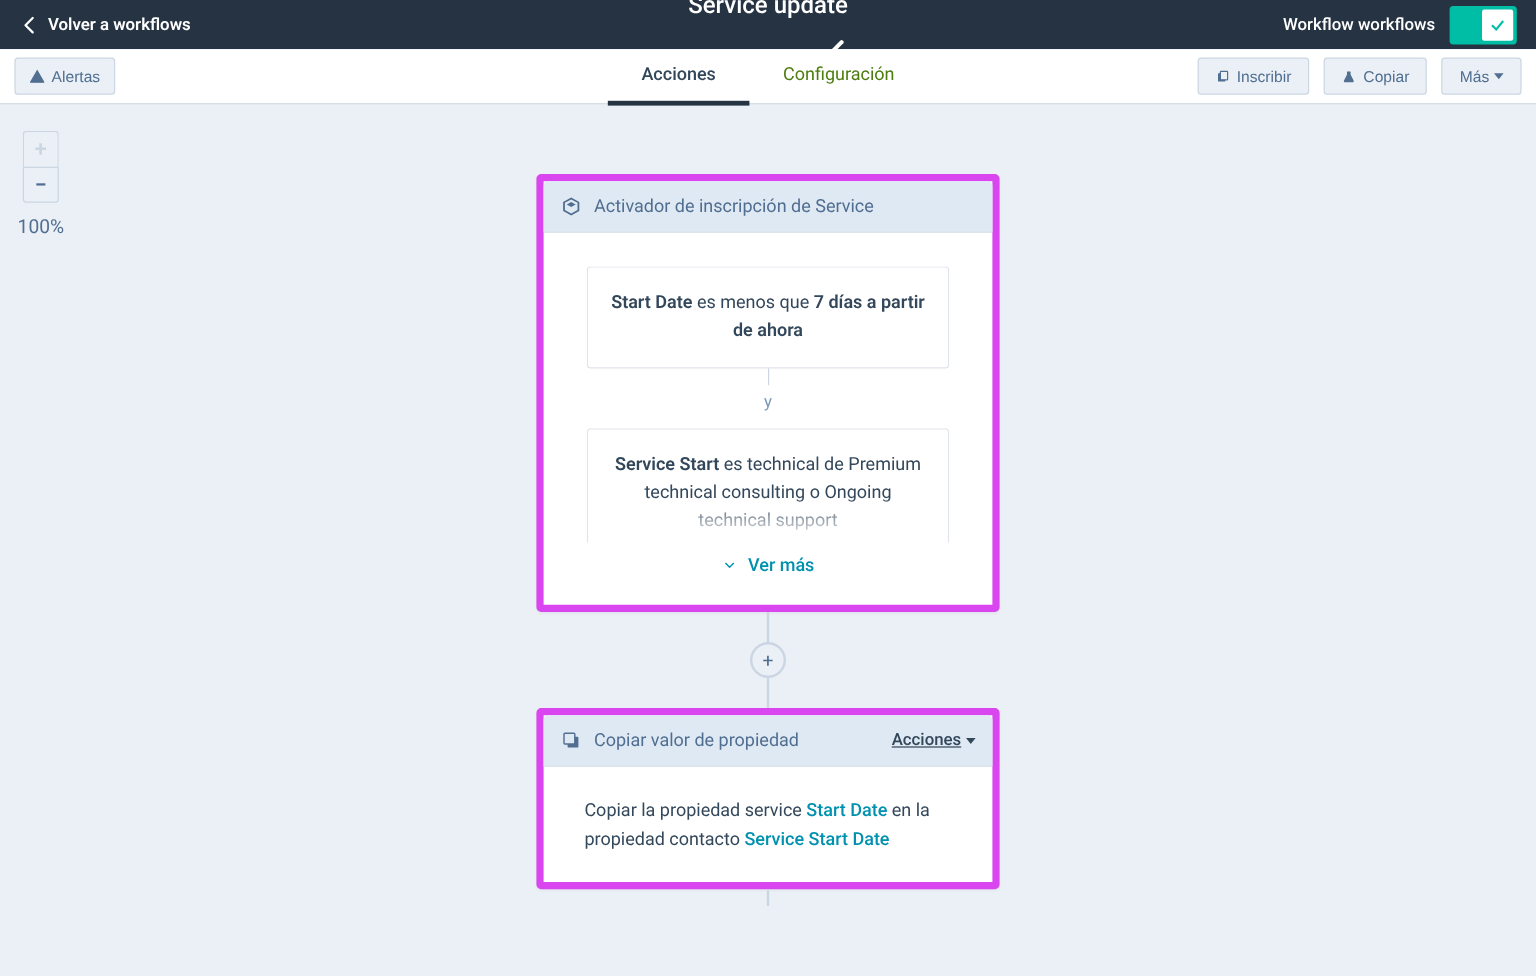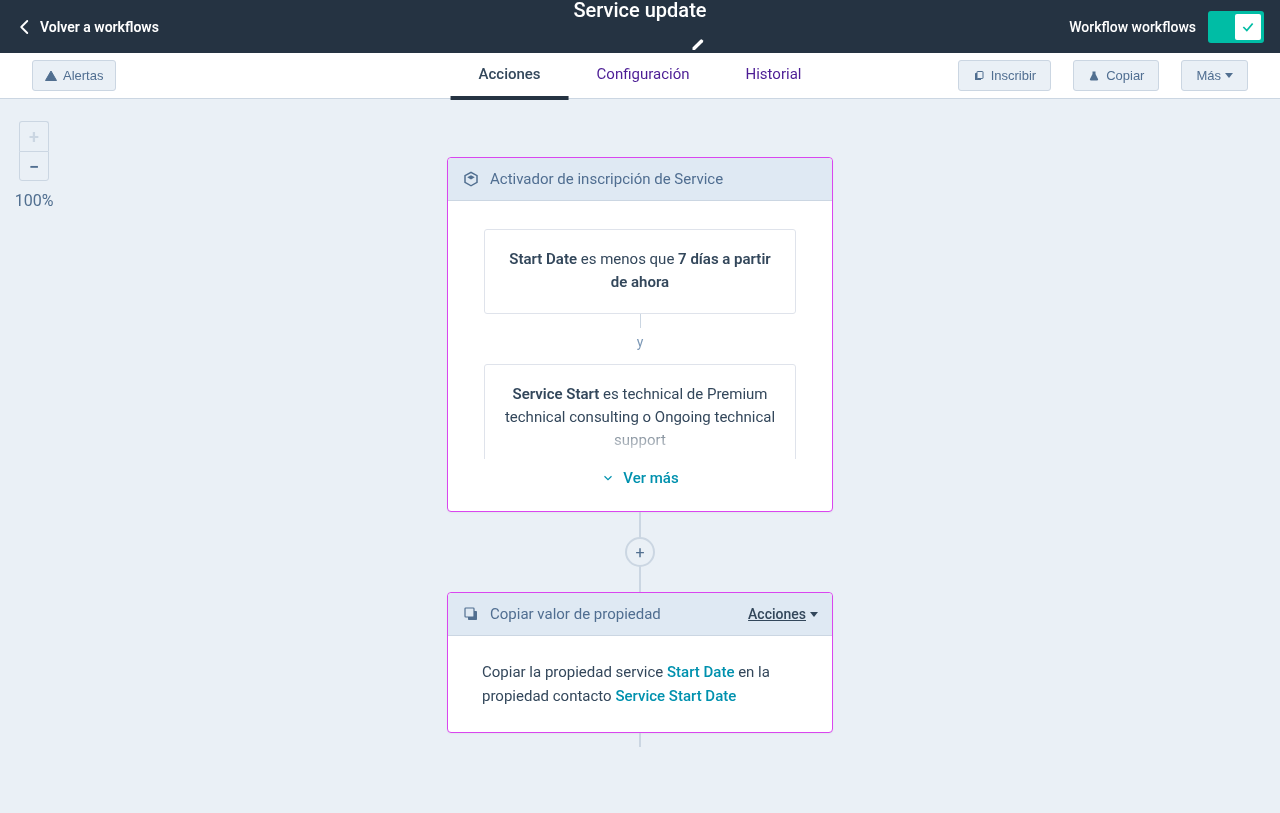--- a/index.html
+++ b/index.html
@@ -1,54 +1,54 @@
 <!DOCTYPE html>
 <html><head>
 <meta charset="utf-8">
 <style>
   * { box-sizing: border-box; margin: 0; padding: 0; }
   body { font-family: -apple-system, BlinkMacSystemFont, "Segoe UI", Roboto, Helvetica, Arial, sans-serif; background: #eaf0f6; width: 1280px; height: 813px; overflow: hidden; color: #33475b; }
 
   
-  .top-header { background: #253342; height: 53px; display: flex; align-items: center; padding: 0 16px; color: #fff; }
+  .top-header { background: #253342; height: 41px; display: flex; align-items: center; padding: 0 16px; color: #fff; }
   .back-link { display: flex; align-items: center; gap: 6px; font-weight: 600; font-size: 14px; cursor: pointer; }
   .back-link svg { width: 18px; height: 18px; }
   .title-wrap { position: absolute; left: 50%; transform: translateX(-50%); display: flex; align-items: flex-end; gap: 14px; flex-direction: column; }
   .title { font-size: 20px; font-weight: 500; }
   .edit-icon svg { width: 16px; height: 16px; fill: #fff; }
   .header-right { margin-left: auto; display: flex; align-items: center; gap: 12px; }
   .workflow-status { font-size: 14px; font-weight: 500; }
   .toggle { width: 56px; height: 32px; background: #00bda5; border-radius: 3px; display: flex; align-items: center; justify-content: flex-end; padding: 3px; cursor: pointer; }
   .toggle .knob { width: 26px; height: 26px; background: #fff; border-radius: 2px; display:flex; align-items:center; justify-content:center; }
   .toggle .knob svg { width: 14px; height: 14px; stroke: #00bda5; stroke-width: 3; fill: none; }
 
   
-  .sub-header { background: #fff; height: 46px; display: flex; align-items: center; padding: 0 32px; border-bottom: 1px solid #cbd6e2; position: relative; }
+  .sub-header { background: #fff; height: 46px; display: flex; align-items: center; padding: 0 12px; border-bottom: 1px solid #cbd6e2; position: relative; }
   .alerts-btn { border: 1px solid #cbd6e2; background: #eaf0f6; color: #506e91; font-size: 13px; padding: 7px 12px; border-radius: 3px; display:flex; align-items:center; gap:6px; cursor:pointer; font-weight:500;}
   .alerts-btn svg { width: 12px; height: 12px; fill: #516f90; }
   .tabs { position:absolute; left:50%; transform:translateX(-50%); display:flex; gap: 0; }
-  .tab { padding: 13px 28px; font-size: 15px; color: #4c1d95; cursor:pointer; font-weight: 400; }
+  .tab { padding: 13px 28px; font-size: 15px; color: #4d7c0f; cursor:pointer; font-weight: 400; }
   .tab.active { color: #33475b; border-bottom: 4px solid #253342; font-weight: 500; }
-  .sub-right { margin-left:auto; display:flex; gap:22px; }
+  .sub-right { margin-left:auto; display:flex; gap:12px; }
   .sub-btn { border: 1px solid #cbd6e2; background: #eaf0f6; color: #506e91; font-size: 13px; padding: 7px 14px; border-radius: 3px; display:flex; align-items:center; gap:6px; cursor:pointer; font-weight:500;}
   .sub-btn svg { width: 12px; height: 12px; fill: #516f90; }
   .more-btn { display:flex; align-items:center; gap:4px; }
   .caret-down { width:0; height:0; border-left:4px solid transparent; border-right:4px solid transparent; border-top:5px solid #516f90; }
 
   
   .canvas { position: relative; width: 100%; height: calc(100% - 99px); }
   .zoom-ctrls { position: absolute; left: 18px; top: 22px; width: 32px; display:flex; flex-direction:column; align-items:center; }
   .zoom-btn { width: 30px; height: 30px; border:1px solid #cbd6e2; background:#eaf0f6; color:#99acc2; font-size:18px; font-weight:600; display:flex; align-items:center; justify-content:center; cursor:pointer; }
   .zoom-btn.plus { border-radius: 3px 3px 0 0; border-bottom:none; color:#cbd6e2;}
   .zoom-btn.minus { border-radius: 0 0 3px 3px; color:#516f90;}
   .zoom-level { margin-top:10px; font-size:16px; color:#516f90; }
 
   .flow { position:absolute; left:50%; transform:translateX(-50%); top: 58px; width: 386px; }
 
-  .card { background:#fff; border:1px solid #d946ef; border-radius:4px; box-shadow: 0 1px 2px rgba(0,0,0,0.04); }
+  .card { background:#fff; border:6px solid #d946ef; border-radius:4px; box-shadow: 0 1px 2px rgba(0,0,0,0.04); }
   .card-header { background: #dfe9f3; padding: 12px 14px; display:flex; align-items:center; gap:10px; border-bottom:1px solid #cbd6e2; border-radius:4px 4px 0 0;}
   .card-header-title { font-size: 15px; color:#506e91; font-weight:400; flex:1;}
   .card-header svg.icon { width:18px; height:18px; fill:#516f90; }
 
   .trigger-body { padding: 28px 36px 8px; position:relative; }
   .crit-box { border:1px solid #dfe3eb; border-radius:3px; padding: 18px 18px; text-align:center; font-size:15px; line-height:1.55; color:#33475b; }
   .crit-box b { font-weight:600; }
   .and-label { text-align:center; padding: 6px 0 14px; color:#7c98b6; font-size:14px; }
   .crit-connector-line { width:1px; height:14px; background:#cbd6e2; margin:0 auto; }
   .fade { position:absolute; bottom:0; left:1px; right:1px; height:38px; background:linear-gradient(to bottom, rgba(255,255,255,0), #fff); pointer-events:none;}
@@ -99,21 +99,20 @@
 <div class="sub-header">
   <button class="alerts-btn">
     <svg viewBox="0 0 24 24">
         <path d="M12 2L1 21h22L12 2zm0 6v6m0 2v2" stroke="#516f90" stroke-width="2" fill="#516f90"></path>
       </svg>
     <span>Alertas</span>
   </button>
   <div class="tabs">
     <div class="tab active">Acciones</div>
     <div class="tab">Configuración</div>
-    <div class="tab">Historial</div>
   </div>
   <div class="sub-right">
     <button class="sub-btn">
       <svg viewBox="0 0 24 24">
           <rect x="4" y="6" width="12" height="14" rx="1"></rect>
           <rect x="8" y="3" width="12" height="14" rx="1" fill="#eaf0f6" stroke="#516f90" stroke-width="2"></rect>
         </svg>
       <span>Inscribir</span>
     </button>
     <button class="sub-btn">

